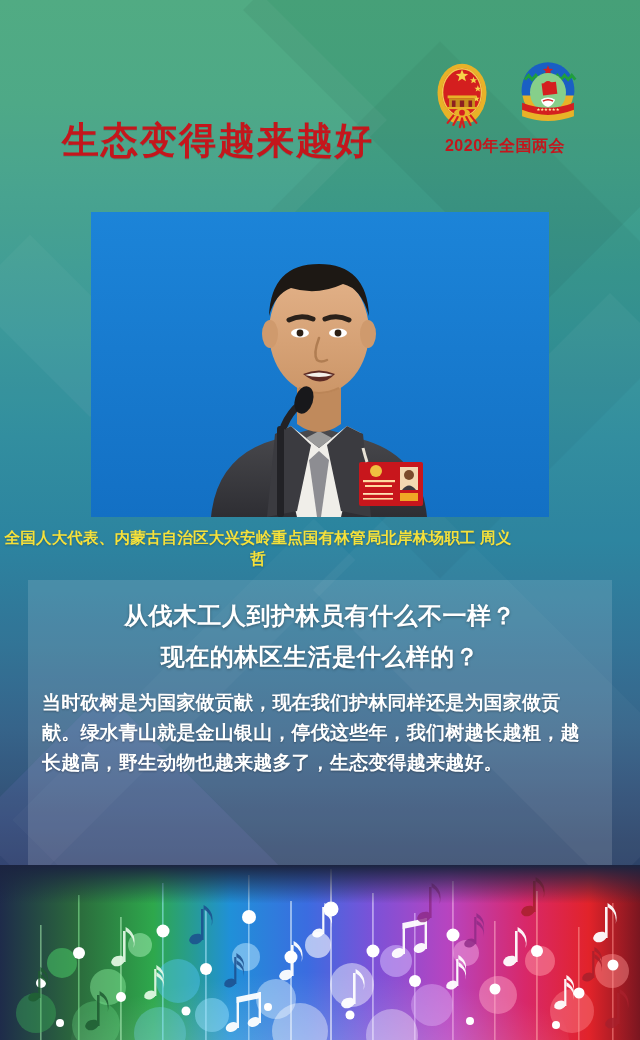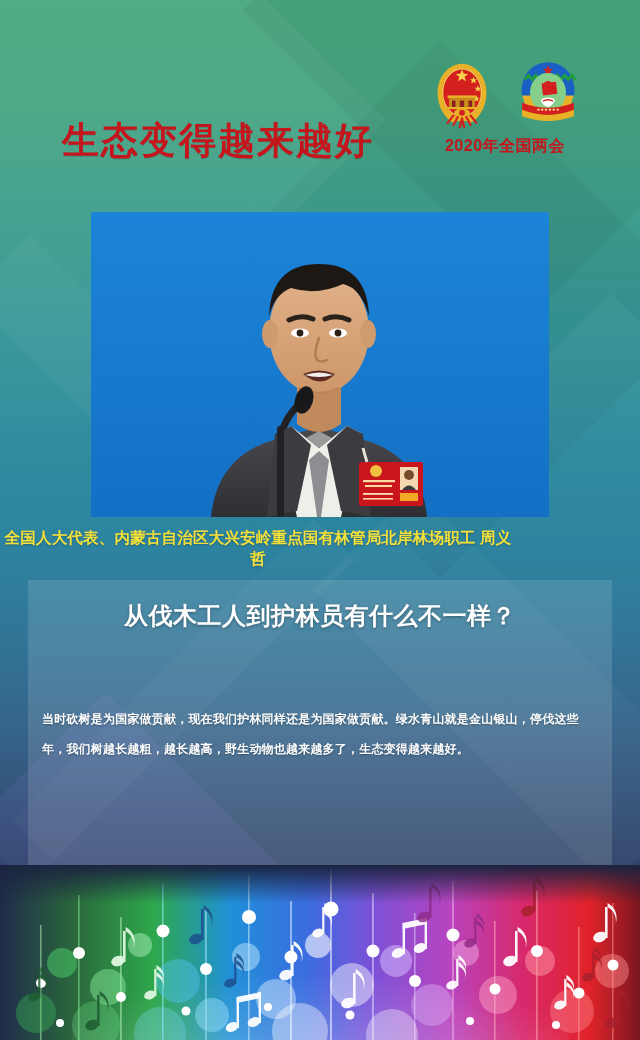--- a/index.html
+++ b/index.html
@@ -138,24 +138,24 @@
     color: #ffffff;
     font-size: 24px;
     font-weight: bold;
     line-height: 41px;
     letter-spacing: 0.5px;
     text-shadow: 0 1px 3px rgba(0,0,0,0.35);
     margin-top: 28px;
   }
   .answer {
     position: absolute;
-    left: 42px; top: 704px;
+    left: 42px; top: 688px;
     width: 556px;
     color: #ffffff;
-    font-size: 12px;
+    font-size: 19px;
     font-weight: bold;
     line-height: 30px;
     letter-spacing: 0.2px;
     text-shadow: 0 1px 2px rgba(0,0,0,0.3);
   }
   .answer p { margin: 0; }
 
   
   .music {
     position: absolute;
@@ -300,20 +300,21 @@
       <path d="M272 236 q2 8 4 14" stroke="#e8e2d6" stroke-width="3" fill="none"></path>
     </svg>
   </div>
 
   <div class="caption">全国人大代表、内蒙古自治区大兴安岭重点国有林管局北岸林场职工 周义哲</div>
 
   <div class="panel"></div>
 
   <div class="question">
     <div>从伐木工人到护林员有什么不一样？</div>
+    <div>现在的林区生活是什么样的？</div>
   </div>
 
   <div class="answer">
     <p>当时砍树是为国家做贡献，现在我们护林同样还是为国家做贡献。绿水青山就是金山银山，停伐这些年，我们树越长越粗，越长越高，野生动物也越来越多了，生态变得越来越好。</p>
   </div>
 
   <div class="music">
     <svg viewBox="0 0 640 175" preserveAspectRatio="none">
       <defs>
         <linearGradient id="spectrum" x1="0" y1="0" x2="1" y2="0">

